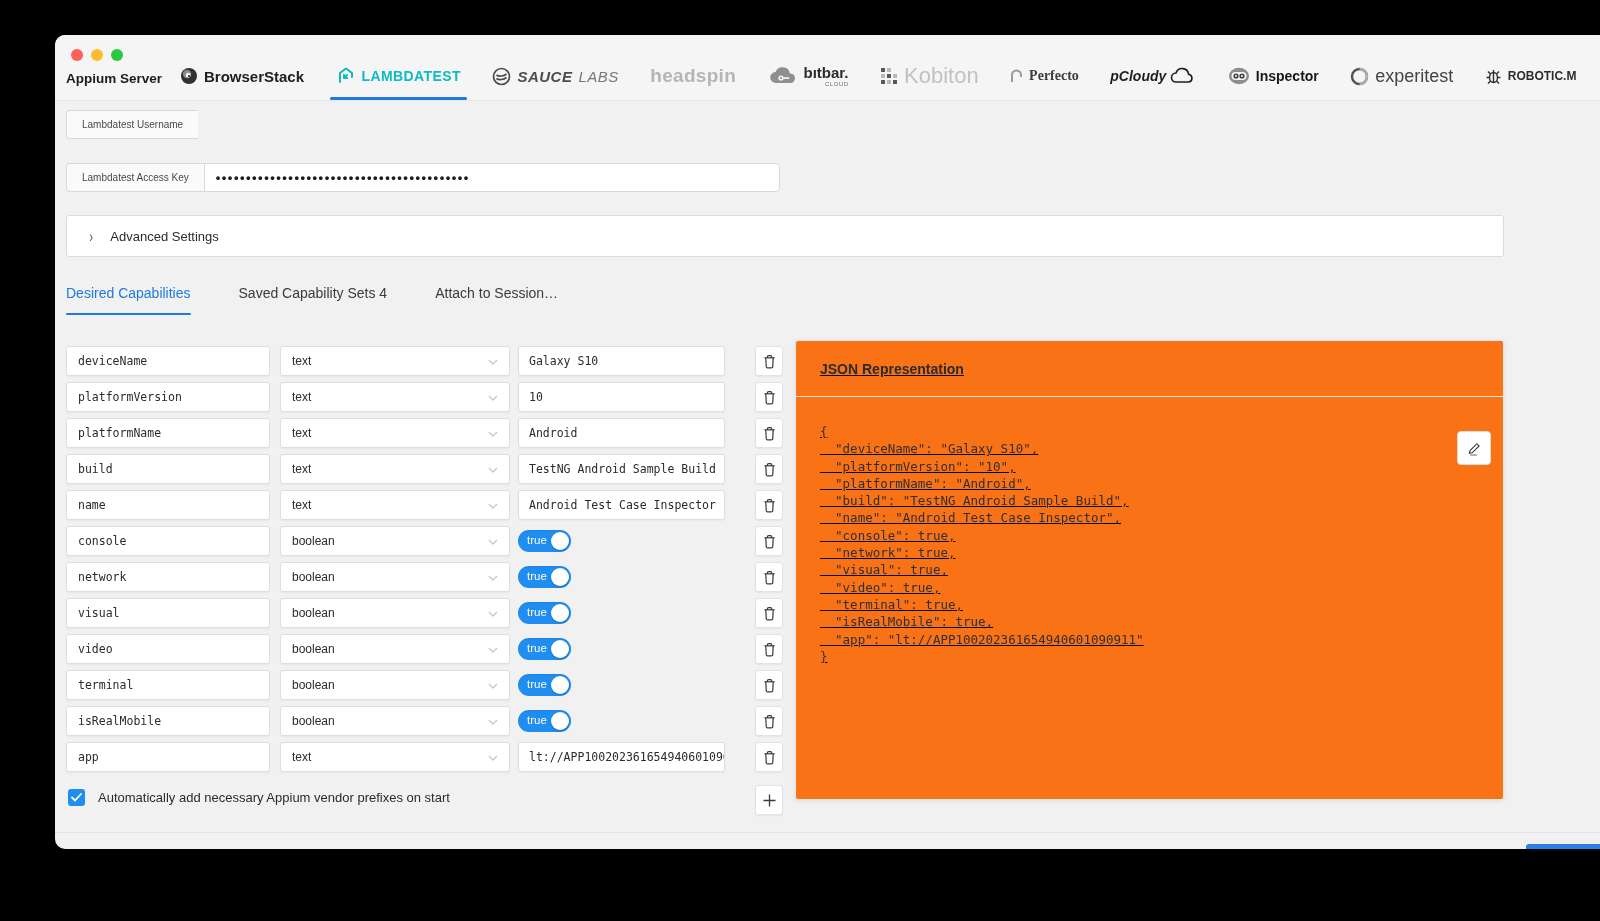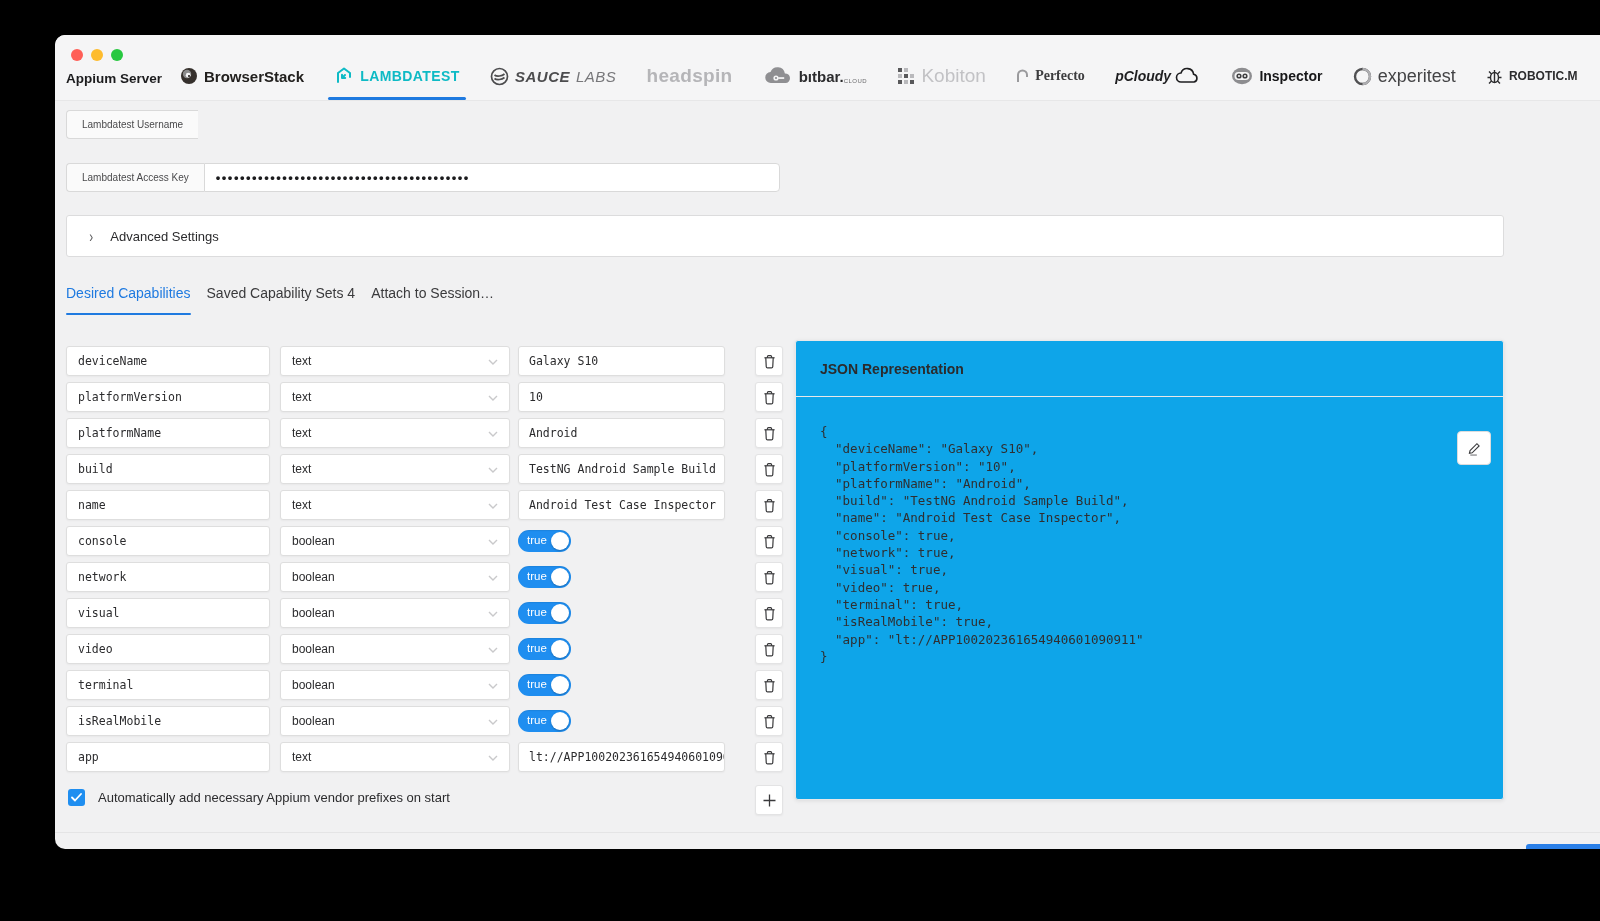--- a/index.html
+++ b/index.html
@@ -20,24 +20,24 @@
 
   .vendor-tabs { position:absolute; left:125px; right:14px; top:20px; height:42px; display:flex; align-items:center; justify-content:space-between; }
   .vtab { display:flex; align-items:center; gap:6px; position:relative; white-space:nowrap; cursor:pointer; }
   .vtab svg { display:block; }
   .bs-label { font-size:15px; font-weight:700; color:#22201e; }
   .lt-label { font-size:14px; font-weight:700; color:#0ebac5; letter-spacing:.4px; }
   .lt-underline { position:absolute; left:-6px; right:-6px; bottom:-14px; height:3px; background:#1f7ae0; border-radius:2px; }
   .sauce-bold { font-size:15px; font-weight:700; font-style:italic; color:#4c4c4e; letter-spacing:.5px; }
   .sauce-light { font-size:15px; font-weight:400; font-style:italic; color:#77777a; letter-spacing:.5px; }
   .headspin-label { font-size:19px; font-weight:700; color:#b5b5b8; letter-spacing:.3px; }
-  .bitbar-wrap { display:flex; flex-direction:row; align-items:flex-start; line-height:1; }
+  .bitbar-wrap { display:flex; flex-direction:column; align-items:flex-start; line-height:1; }
   .bitbar-label { font-size:15px; font-weight:700; color:#2c2c2e; }
   .bitbar-sub { font-size:6px; color:#6a6a6c; align-self:flex-end; margin-top:1px; letter-spacing:.5px; }
-  .kobiton-label { font-size:19px; font-weight:400; color:#c2c2c5; }
+  .kobiton-label { font-size:22px; font-weight:400; color:#c2c2c5; }
   .perfecto-label { font-family:"Liberation Serif", serif; font-size:14px; font-weight:700; color:#3c3c3e; }
   .pcloudy-label { font-size:14px; font-weight:700; font-style:italic; color:#1e1e20; }
   .testingbot-label { font-size:14px; font-weight:700; color:#171719; }
   .experitest-label { font-size:18px; font-weight:400; color:#434345;text-align:right; }
   .robotic-label { font-size:12px; font-weight:700; color:#2c2c2e; }
   .overflow-dots { font-size:15px; color:#8e8e90; letter-spacing:1px; }
 
   
   .cred-row { position:absolute; left:11px; display:flex; height:29px; width:714px; }
   .cred-addon {
@@ -52,21 +52,21 @@
 
   
   .advanced {
     position:absolute; left:11px; top:180px; width:1438px; height:42px; background:#fff;
     border:1px solid #dcdcdd; border-radius:3px; display:flex; align-items:center; padding:0 22px; gap:17px; cursor:pointer;
   }
   .adv-chevron { font-size:13px; color:#5a5a5c; transform:scale(.9,1.25); }
   .adv-label { font-size:13px; color:#2b2b2d; }
 
   
-  .cap-tabs { position:absolute; left:11px; top:250px; display:flex; gap:16px; }
+  .cap-tabs { position:absolute; left:11px; top:250px; display:flex; gap:48px; }
   .cap-tab { font-size:14px; color:#3a3a3c; cursor:pointer; position:relative; padding-bottom:10px; }
   .cap-tab.active { color:#1f7ae0; }
   .cap-tab.active::after { content:""; position:absolute; left:0; right:0; bottom:-4px; height:2.5px; background:#1f7ae0; border-radius:2px; }
 
   
   .caps { position:absolute; left:11px; top:311px; width:720px; }
   .cap-row { display:flex; height:30px; margin-bottom:6px; gap:0; }
   .cap-name {
     width:204px; background:#fff; border:1px solid #dedede; border-radius:3px; box-shadow:0 1px 2px rgba(0,0,0,.04);
     font-family:"DejaVu Sans Mono", monospace; font-size:11.5px; color:#2b2b2d;
@@ -100,22 +100,22 @@
     border-radius:3px; box-shadow:0 1px 2px rgba(0,0,0,.05); display:flex; align-items:center; justify-content:center;
     font-size:16px; color:#3a3a3c; cursor:pointer;
   }
 
   .vendor-checkbox { position:absolute; left:13px; top:754px; display:flex; align-items:center; gap:13px; }
   .checkbox { width:17px; height:17px; background:#1f8ef0; border-radius:3px; display:flex; align-items:center; justify-content:center; cursor:pointer; }
   .vendor-checkbox .cb-label { font-size:13px; color:#2b2b2d; }
 
   
   .json-panel {
-    position:absolute; left:740px; top:305px; width:709px; height:460px; background:#0ea5e9;
-    border-radius:3px; box-shadow:0 1px 4px rgba(0,0,0,.09); border:1px solid #e8e8e9;
+    position:absolute; left:740px; top:305px; width:709px; height:460px; background:#f97316;
+    border-radius:3px; box-shadow:0 1px 4px rgba(0,0,0,.09); border:1px solid #e8e8e9;text-decoration:underline;
   }
   .json-header { height:56px; border-bottom:1px solid #e8e8e9; display:flex; align-items:center; padding:0 24px; }
   .json-title { font-size:14px; font-weight:700; color:#2b2b2d; }
   .json-pre {
     font-family:"DejaVu Sans Mono", monospace; font-size:12.5px; line-height:17.3px; color:#2f2f31;
     padding:26px 24px; white-space:pre; overflow:hidden;
   }
   .edit-btn {
     position:absolute; top:90px; right:12px; width:34px; height:34px; background:#fff;
     border:1px solid #dcdcdd; border-radius:4px; display:flex; align-items:center; justify-content:center; cursor:pointer;

